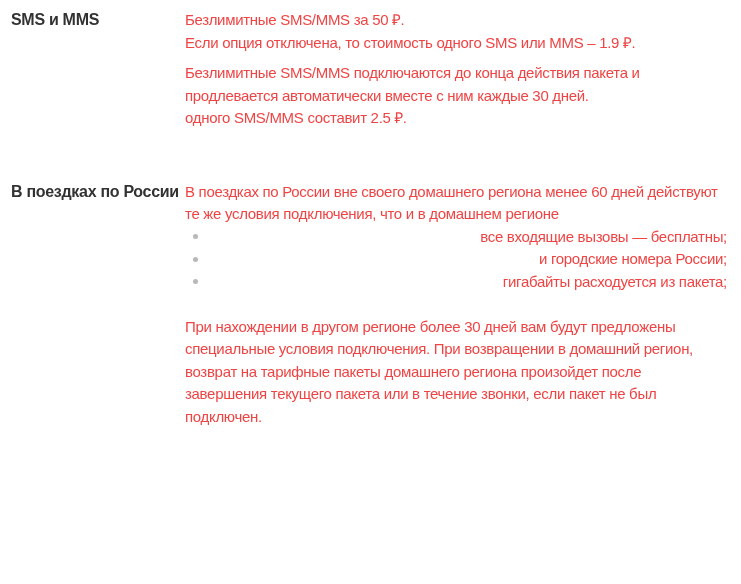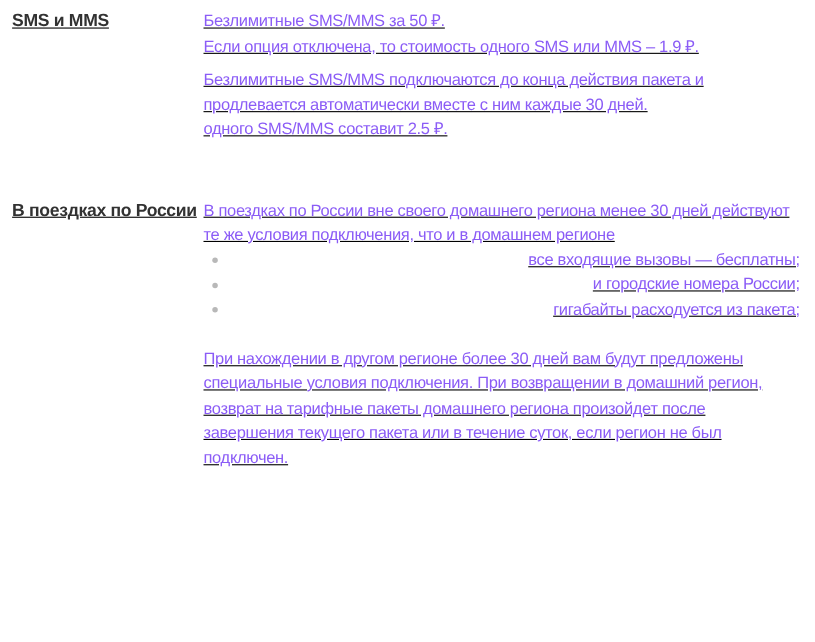--- a/index.html
+++ b/index.html
@@ -11,21 +11,20 @@
     width: 741px;
     height: 584px;
     overflow: hidden;
     font-family: "Liberation Sans", sans-serif;
   }
   .page {
     box-sizing: border-box;
     width: 741px;
     height: 584px;
     padding: 9px 14px 0 0;
-    text-decoration: underline;
   }
   .row {
     display: grid;
     grid-template-columns: 185px 1fr;
     align-items: start;
   }
   .row-travel {
     margin-top: 51px;
   }
   .label {
@@ -34,21 +33,21 @@
     font-weight: 700;
     letter-spacing: -0.3px;
     line-height: 22.5px;
     color: #323232;
     white-space: nowrap;
   }
   .content {
     font-size: 15px;
     letter-spacing: -0.3px;
     line-height: 22.5px;
-    color: #8b5cf6;
+    color: #ef4444;
   }
   .line {
     display: block;
     white-space: nowrap;
   }
   .para + .para { margin-top: 8px; }
   .bullets {
     list-style: none;
     margin: 0;
     padding: 0;
@@ -86,31 +85,31 @@
           <span class="line">продлевается автоматически вместе с ним каждые 30 дней.</span>
           <span class="line">одного SMS/MMS составит 2.5 ₽.</span>
         </div>
     </div>
   </section>
 
   <section class="row row-travel">
     <div class="label">В поездках по России</div>
     <div class="content">
       <div class="para">
-          <span class="line">В поездках по России вне своего домашнего региона менее 30 дней действуют</span>
+          <span class="line">В поездках по России вне своего домашнего региона менее 60 дней действуют</span>
           <span class="line">те же условия подключения, что и в домашнем регионе</span>
         </div>
       <ul class="bullets">
           <li class="bullet-item"><span class="dot"></span><span class="item-text"><span class="line">все входящие вызовы — бесплатны;</span></span></li>
           <li class="bullet-item"><span class="dot"></span><span class="item-text"><span class="line">и городские номера России;</span></span></li>
           <li class="bullet-item"><span class="dot"></span><span class="item-text"><span class="line">гигабайты расходуется из пакета;</span></span></li>
         </ul>
       <div class="para">
           <span class="line">При нахождении в другом регионе более 30 дней вам будут предложены</span>
           <span class="line">специальные условия подключения. При возвращении в домашний регион,</span>
           <span class="line">возврат на тарифные пакеты домашнего региона произойдет после</span>
-          <span class="line">завершения текущего пакета или в течение суток, если регион не был</span>
+          <span class="line">завершения текущего пакета или в течение звонки, если пакет не был</span>
           <span class="line">подключен.</span>
         </div>
     </div>
   </section>
 
 </div>
 
 </body></html>

